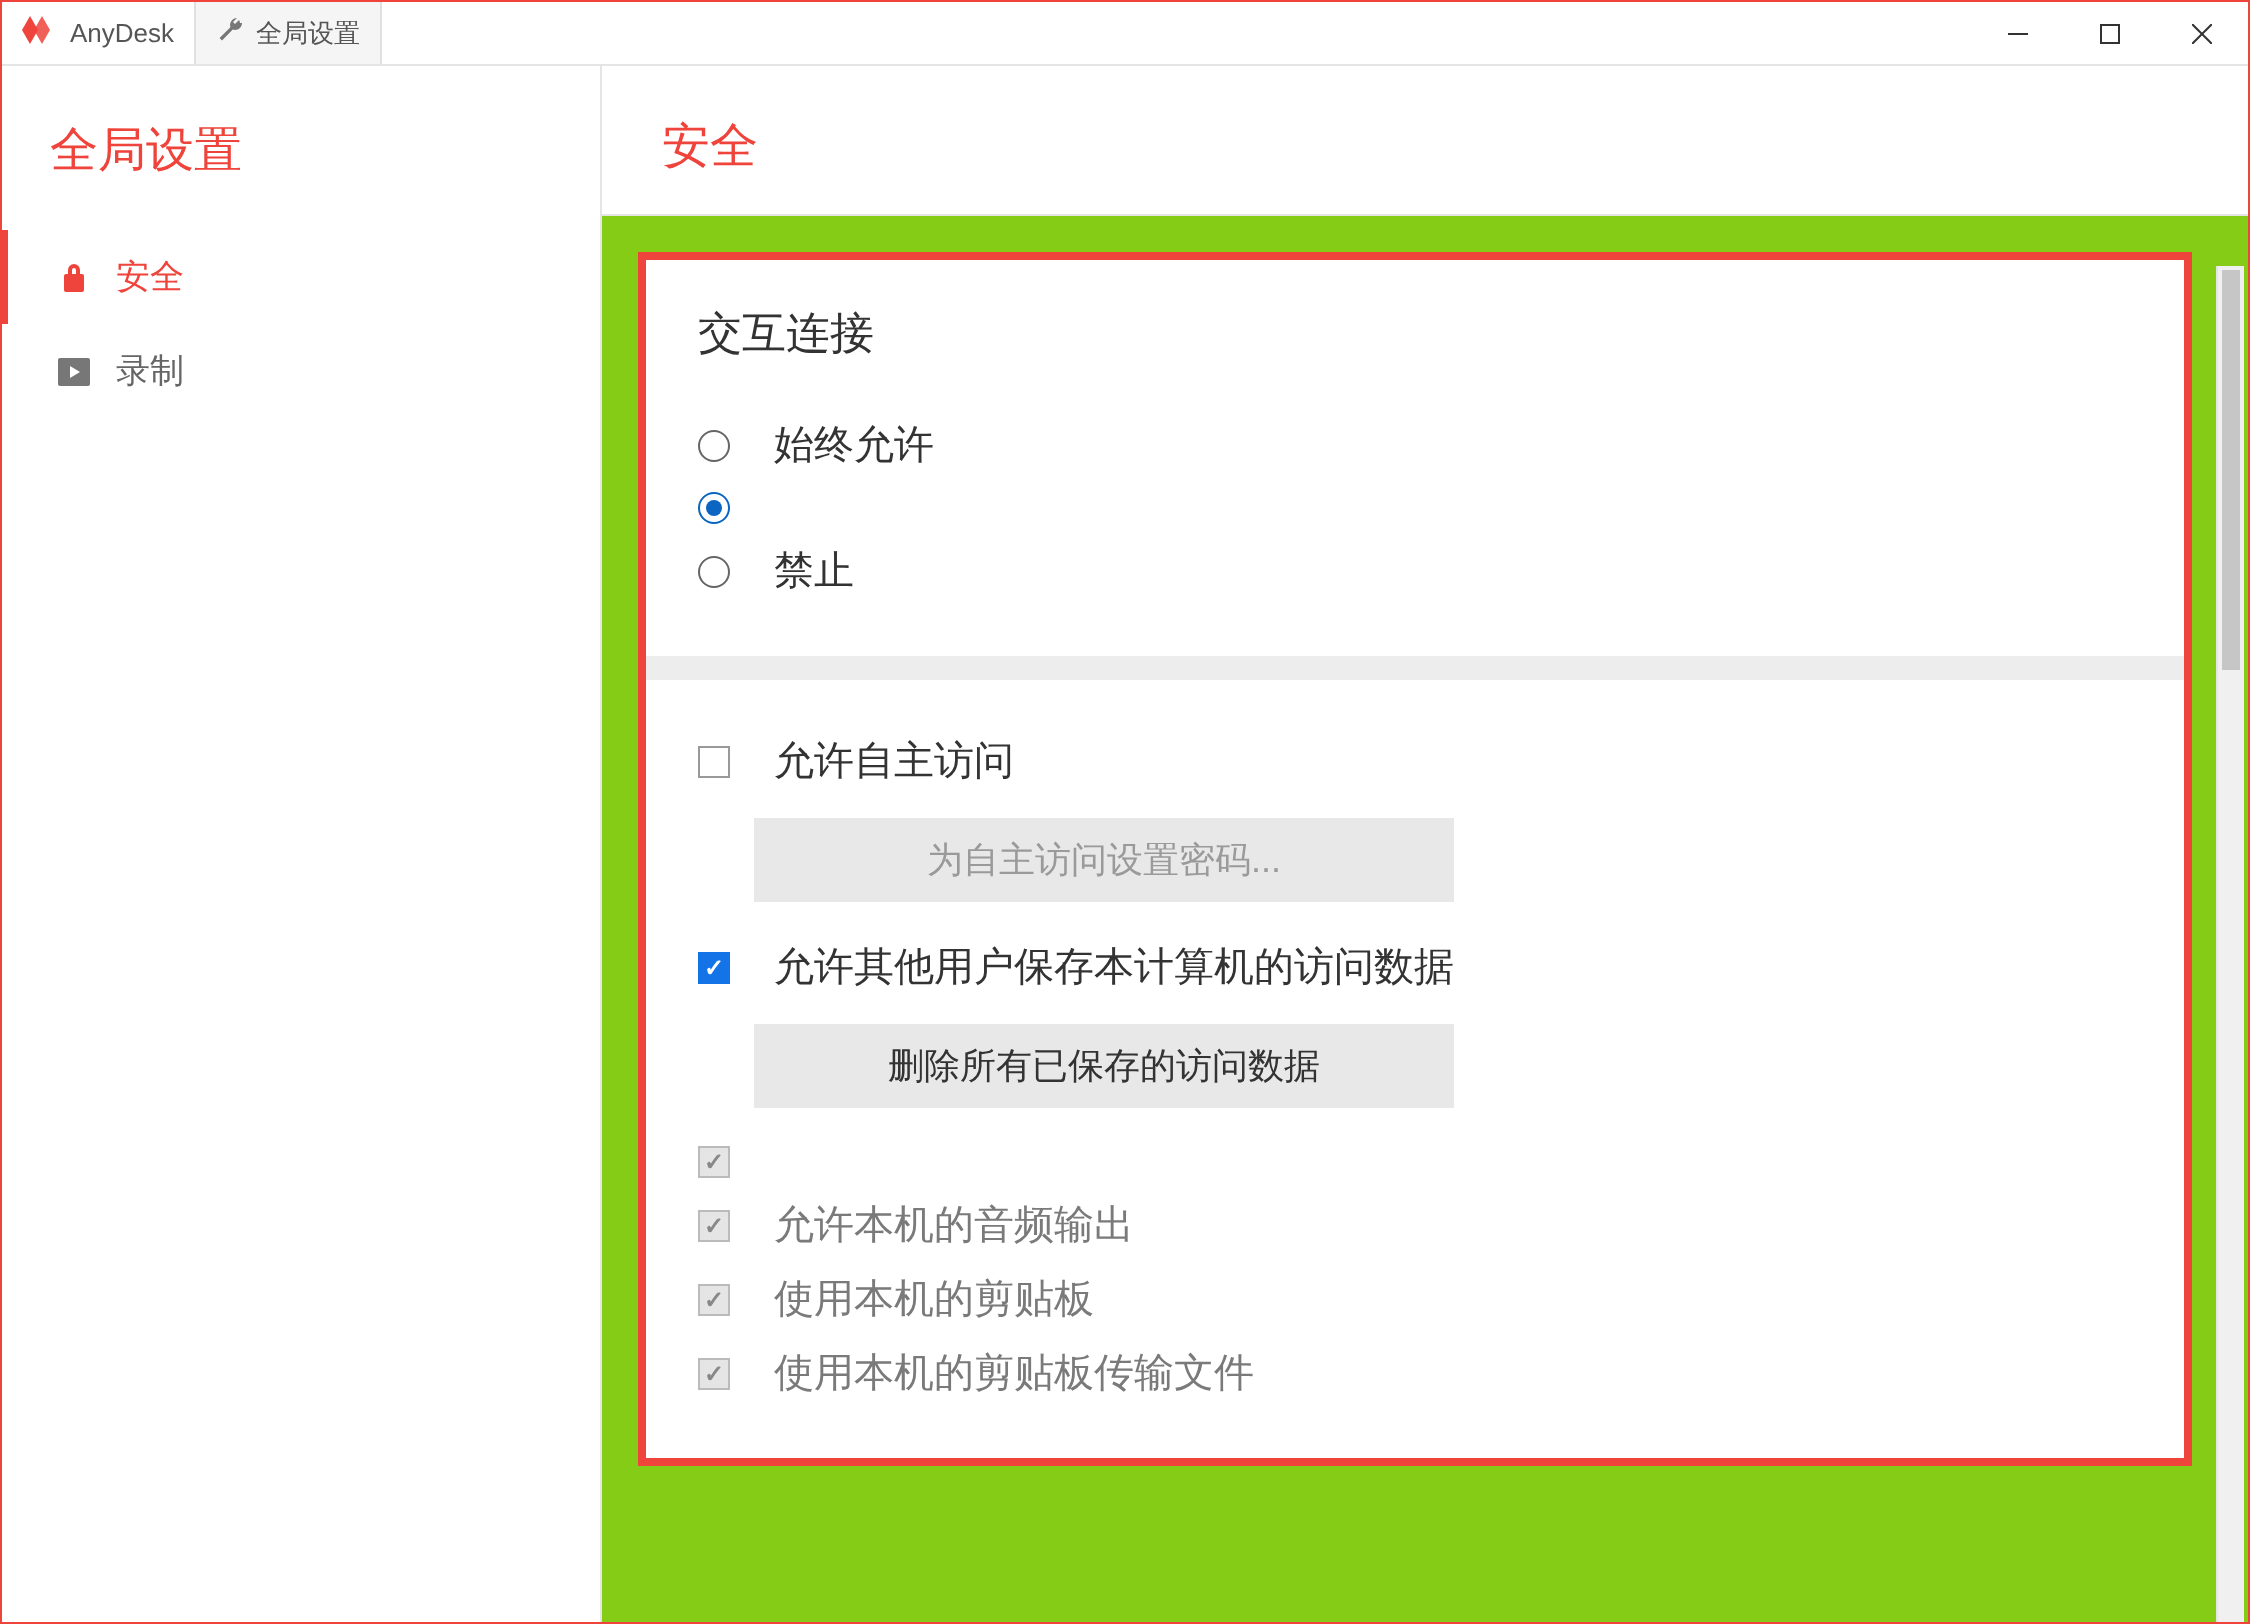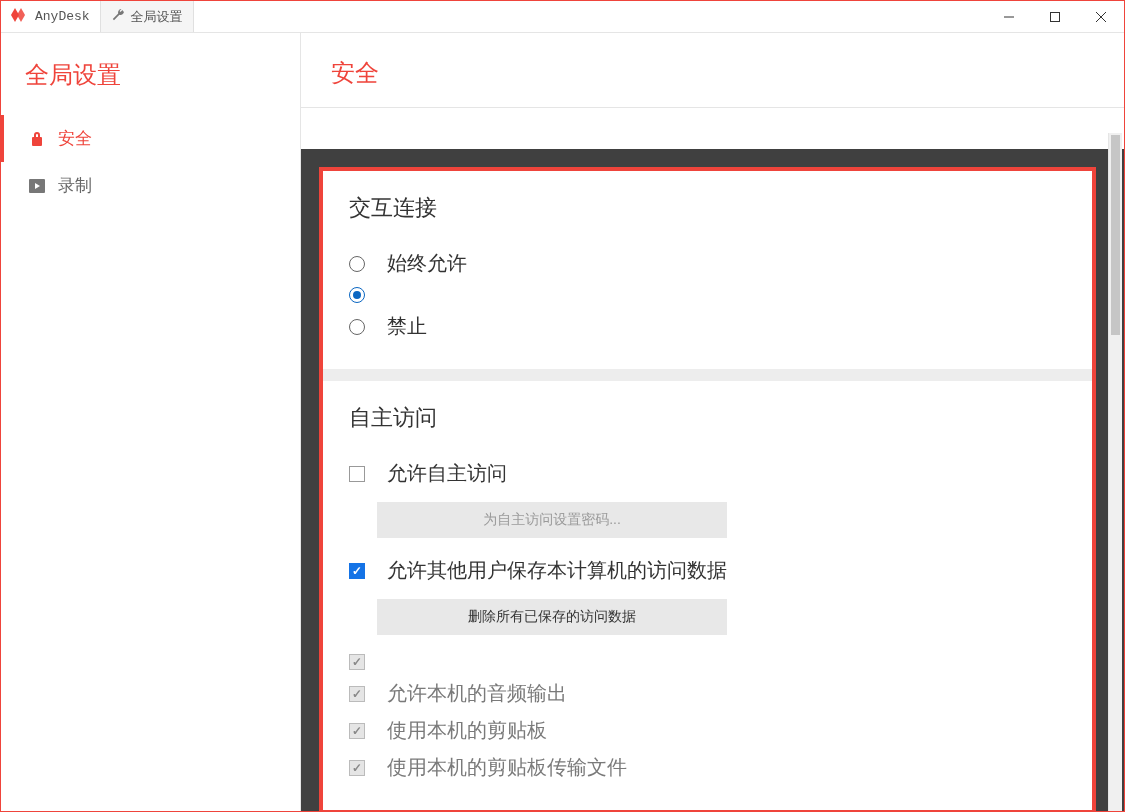--- a/index.html
+++ b/index.html
@@ -35,21 +35,20 @@
     font-size: 13px;
     color: #555;
     border-right: 1px solid #e0e0e0;
     background: #f5f5f5;
     cursor: pointer;
   }
   .tab.app {
     background: #fff;
     color: #555;
     font-weight: 400;
-    font-family: Liberation Mono, monospace;
   }
   .window-controls {
     display: flex;
     align-items: stretch;
   }
   .win-btn {
     width: 46px;
     display: flex;
     align-items: center;
     justify-content: center;
@@ -104,22 +103,21 @@
   }
   .content-header-title {
     color: #ef443b;
     font-size: 24px;
     font-weight: 400;
   }
   .scroll-area {
     flex: 1;
     overflow-y: auto;
     padding: 18px 28px 18px 18px;
-    background: #404040;
-    margin-top: 41px;
+    background: #84cc16;
   }
   .highlight-box {
     border: 4px solid #ef443b;
     background: #fff;
   }
   .section {
     background: #fff;
     padding: 22px 26px 24px 26px;
   }
   .section + .section {
@@ -181,21 +179,21 @@
     font-size: 12px;
     font-weight: bold;
   }
   .check-row.disabled { color: #7a7a7a; }
   .btn {
     display: block;
     width: 350px;
     margin: 10px 0 14px 28px;
     padding: 9px 0;
     text-align: center;
-    font-size: 14px;
+    font-size: 18px;
     background: #e8e8e8;
     border: none;
     cursor: pointer;
     font-family: inherit;
     color: #333;
   }
   .btn.disabled {
     color: #9a9a9a;
     cursor: default;
   }
@@ -308,21 +306,20 @@
           <div class="radio-row">
             <span class="radio selected"></span>
           </div>
           <div class="radio-row">
             <span class="radio"></span>
             <span>禁止</span>
           </div>
         </div>
 
         <div class="section">
-          <div class="section-title">自主访问</div>
 
           <div class="check-row">
             <span class="checkbox"></span>
             <span>允许自主访问</span>
           </div>
           <button class="btn disabled">为自主访问设置密码...</button>
 
           <div class="check-row">
             <span class="checkbox checked"></span>
             <span>允许其他用户保存本计算机的访问数据</span>

